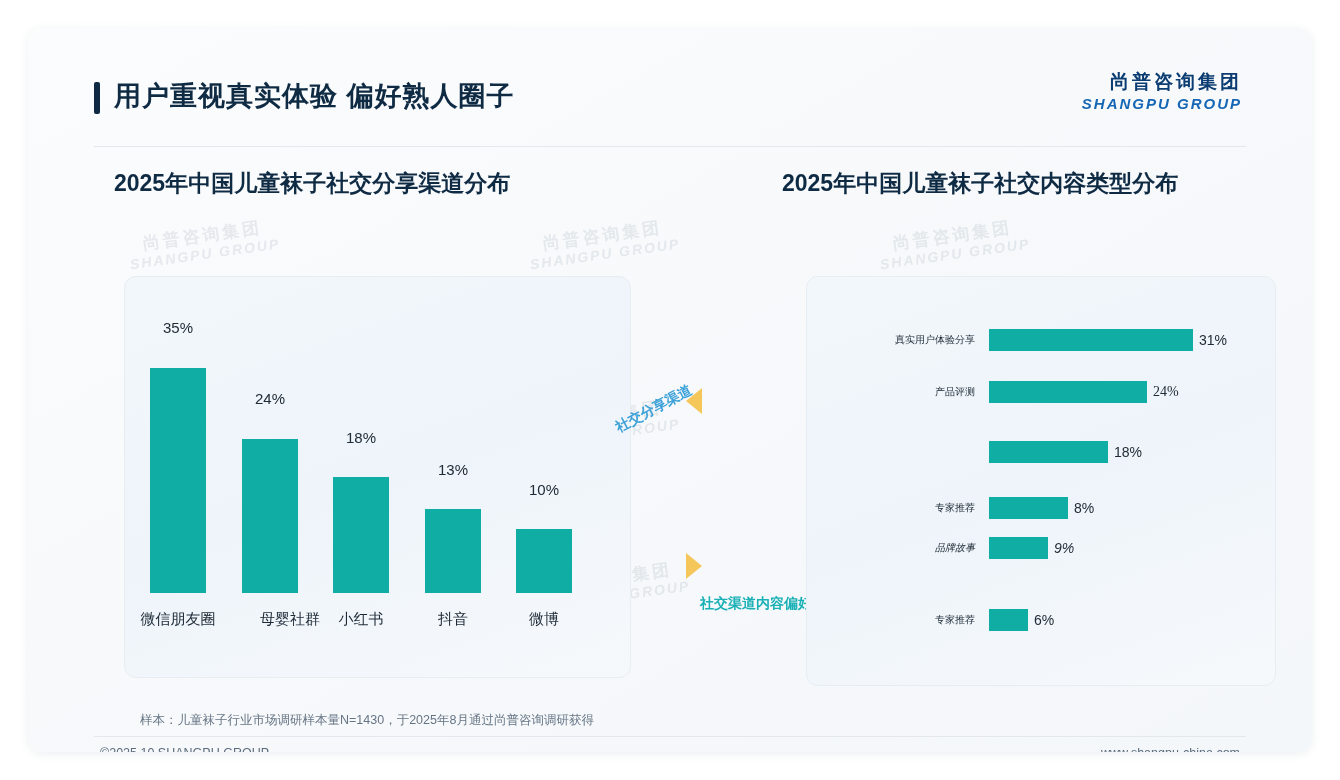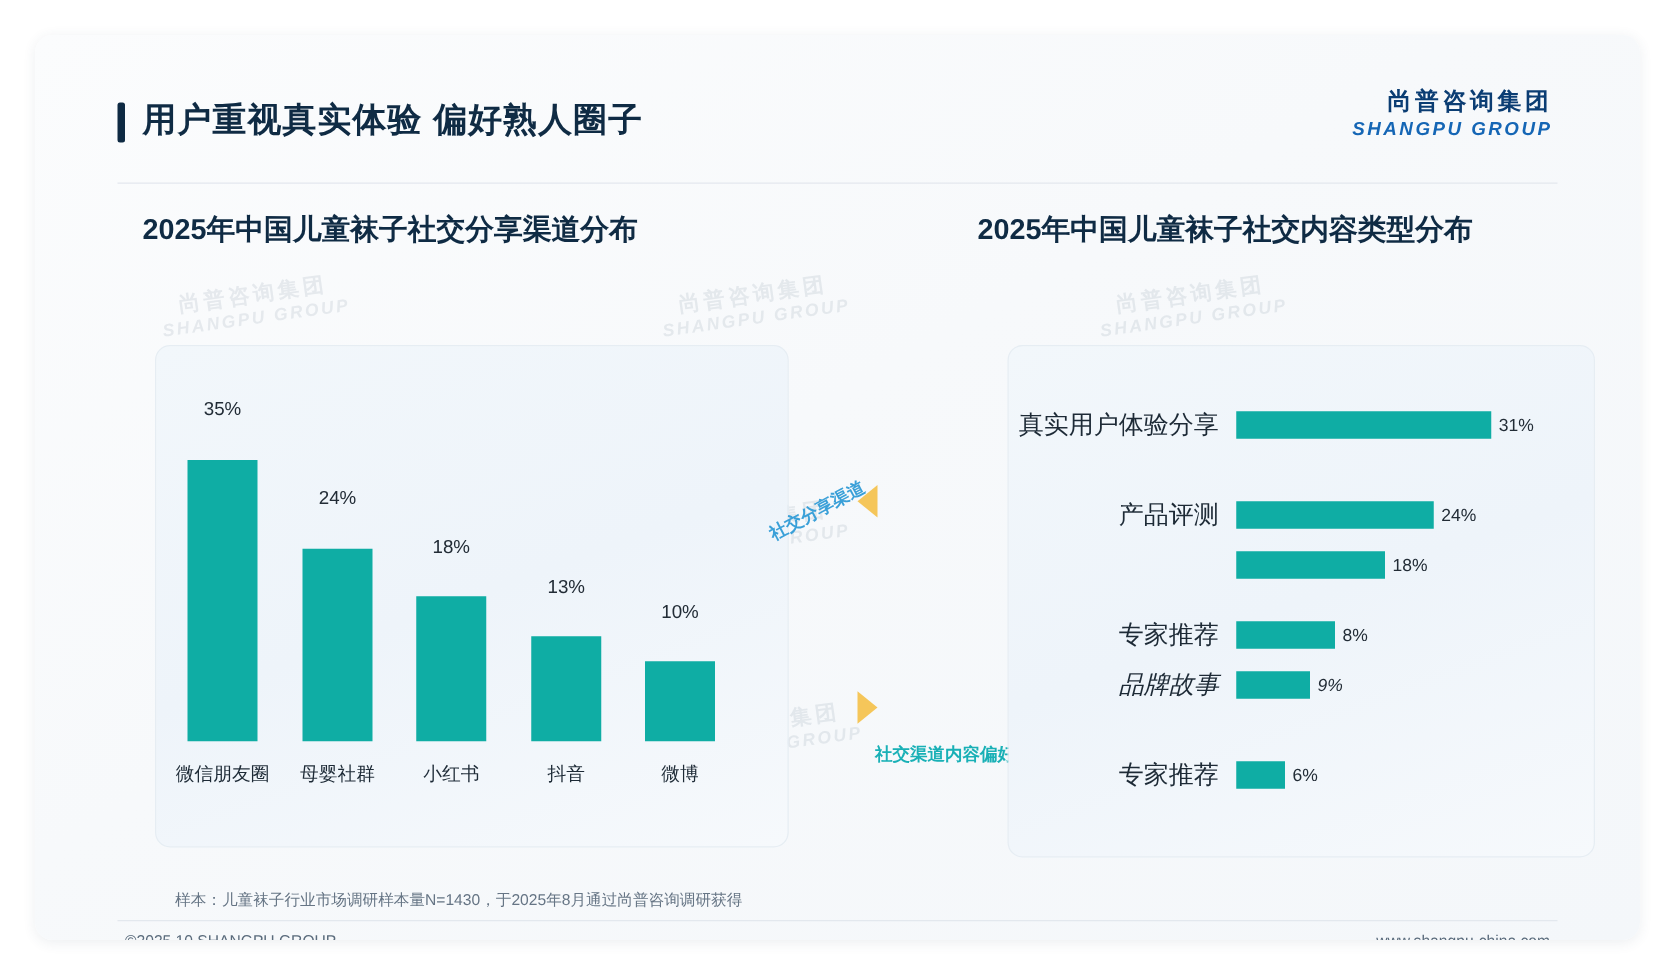--- a/index.html
+++ b/index.html
@@ -142,21 +142,21 @@
     position: absolute;
     left: 0;
     height: 30px;
     width: 100%;
   }
   .hbar-label {
     position: absolute;
     left: 0;
     width: 168px;
     text-align: right;
-    font-size: 20px;
+    font-size: 10px;
     color: #1d2a36;
     line-height: 30px;
   }
   .hbar {
     position: absolute;
     left: 182px;
     top: 4px;
     height: 22px;
     background: #0fada4;
   }
@@ -276,21 +276,21 @@
   <div class="panel-title" style="left:86px; top:140px;">2025年中国儿童袜子社交分享渠道分布</div>
 
   <div class="panel" id="left-panel">
 
     <div class="bar-val" style="left:8px; top:42px;">35%</div>
     <div class="bar-col" style="left:25px; height:225px;"></div>
     <div class="bar-cat" style="left:-2px;">微信朋友圈</div>
 
     <div class="bar-val" style="left:100px; top:113px;">24%</div>
     <div class="bar-col" style="left:117px; height:154px;"></div>
-    <div class="bar-cat" style="left:90px;">母婴社群</div>
+    <div class="bar-cat" style="left:90px;padding-left:20px;">母婴社群</div>
 
     <div class="bar-val" style="left:191px; top:152px;">18%</div>
     <div class="bar-col" style="left:208px; height:116px;"></div>
     <div class="bar-cat" style="left:181px;">小红书</div>
 
     <div class="bar-val" style="left:283px; top:184px;">13%</div>
     <div class="bar-col" style="left:300px; height:84px;"></div>
     <div class="bar-cat" style="left:273px;">抖音</div>
 
     <div class="bar-val" style="left:374px; top:204px;">10%</div>
@@ -311,21 +311,21 @@
   <div class="panel-title" style="left:754px; top:140px;">2025年中国儿童袜子社交内容类型分布</div>
 
   <div class="panel" id="right-panel">
 
     <div class="hbar-row" style="top:48px;">
       <div class="hbar-label">真实用户体验分享</div>
       <div class="hbar" style="width:204px;"></div>
       <div class="hbar-val" style="left:392px;">31%</div>
     </div>
 
-    <div class="hbar-row" style="top:120px;">
+    <div class="hbar-row" style="top:100px;font-family:Liberation Serif, serif;">
       <div class="hbar-label">产品评测</div>
       <div class="hbar" style="width:158px;"></div>
       <div class="hbar-val" style="left:346px;">24%</div>
     </div>
 
     <div class="hbar-row" style="top:160px;">
       <div class="hbar" style="width:119px;"></div>
       <div class="hbar-val" style="left:307px;">18%</div>
     </div>
 

